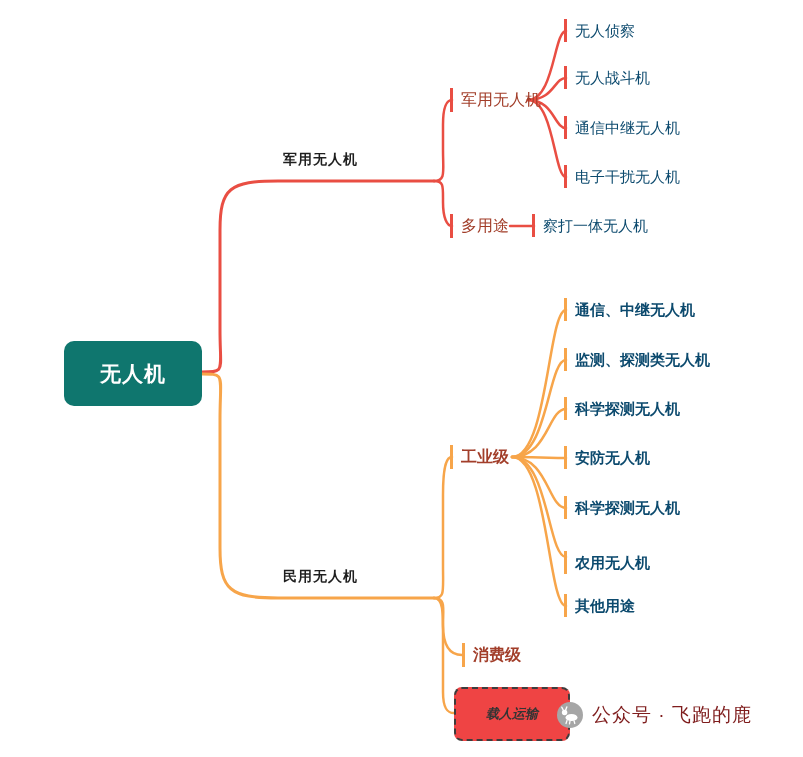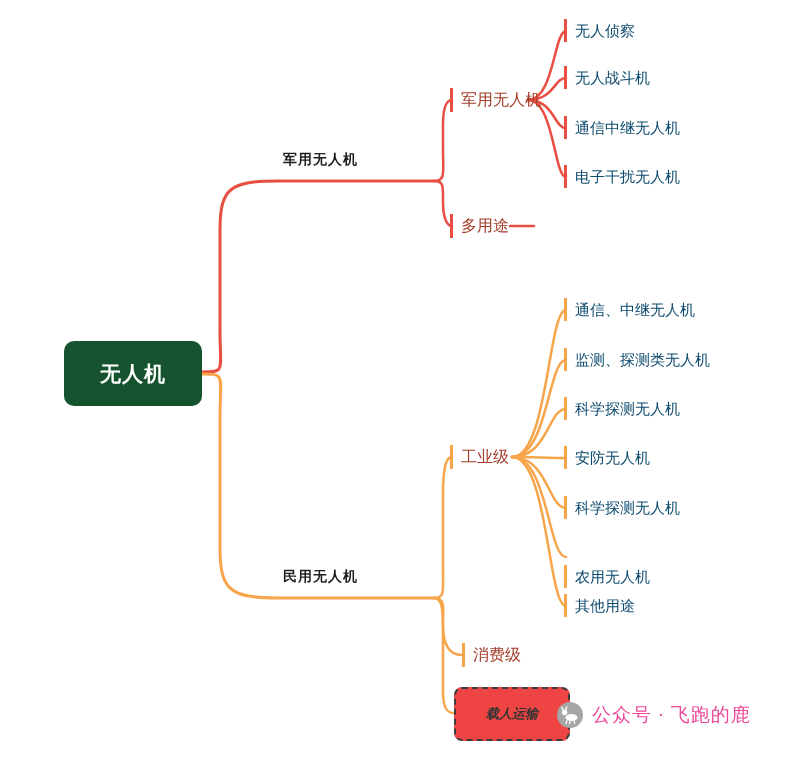--- a/index.html
+++ b/index.html
@@ -2,37 +2,37 @@
 <html><head>
 <meta charset="utf-8">
 <style>
   html,body{margin:0;padding:0;background:#ffffff;}
   body{font-family:"Liberation Sans","DejaVu Sans",sans-serif;}
   .stage{position:relative;width:803px;height:757px;background:#ffffff;overflow:hidden;}
   svg.links{position:absolute;left:0;top:0;}
   .node{position:absolute;white-space:nowrap;}
   .root-node{
     left:64px;top:341px;width:138px;height:65px;
-    background:#14532d;border-radius:10px;
+    background:#0f766e;border-radius:10px;
     display:flex;align-items:center;justify-content:center;
     color:#ffffff;font-size:21px;font-weight:bold;letter-spacing:1px;
   }
   .main-topic{font-size:14px;font-weight:bold;color:#1f1f1f;letter-spacing:1px;}
   .sub-topic{font-size:16px;color:#a23e2a;padding:2px 2px 2px 8px;border-left:3px solid;line-height:20px;}
   .leaf{font-size:15px;color:#0c4a6e;padding:2px 2px 2px 8px;border-left:3px solid;line-height:19px;}
   .mil-border{border-color:#e94e43;}
-  .civ-border{border-color:#f7a54a;}
+  .civ-border{border-color:#f7a54a;font-weight:bold;}
   .passenger-box{
     left:454px;top:687px;width:112px;height:50px;
     background:#ef4444;border:2px dashed #3c3c3c;border-radius:8px;
     display:flex;align-items:center;justify-content:center;
     font-size:13px;font-weight:bold;color:#343434;font-style:italic;
   }
   .watermark{position:absolute;left:556px;top:701px;display:flex;align-items:center;gap:8px;}
-  .watermark .wm-text{color:#ec4899;font-size:19px;font-weight:500;letter-spacing:1px;font-family:Liberation Serif, serif;}
+  .watermark .wm-text{color:#7f1d1d;font-size:19px;font-weight:500;letter-spacing:1px;}
 </style>
 </head>
 <body>
 
 <div class="stage">
 
   <svg class="links" width="803" height="757" viewBox="0 0 803 757">
 
     <g stroke="#e94e43" fill="none" stroke-linecap="round">
       <path stroke-width="3" d="M202,372 C226,372 220,372 220,330 L220,230 C220,188 230,181 278,181 L434,181"></path>
@@ -64,30 +64,31 @@
 
   <div class="node main-topic" style="left:283px;top:151px">军用无人机</div>
 
   <div class="node sub-topic mil-border" style="left:450px;top:88px">军用无人机</div>
   <div class="node leaf mil-border" style="left:564px;top:19px">无人侦察</div>
   <div class="node leaf mil-border" style="left:564px;top:66px">无人战斗机</div>
   <div class="node leaf mil-border" style="left:564px;top:116px">通信中继无人机</div>
   <div class="node leaf mil-border" style="left:564px;top:165px">电子干扰无人机</div>
 
   <div class="node sub-topic mil-border" style="left:450px;top:214px">多用途</div>
+  <div class="node leaf mil-border" style="left:532px;top:214px">察打一体无人机</div>
 
   <div class="node main-topic" style="left:283px;top:568px">民用无人机</div>
 
   <div class="node sub-topic civ-border" style="left:450px;top:445px">工业级</div>
   <div class="node leaf civ-border" style="left:564px;top:298px">通信、中继无人机</div>
   <div class="node leaf civ-border" style="left:564px;top:348px">监测、探测类无人机</div>
   <div class="node leaf civ-border" style="left:564px;top:397px">科学探测无人机</div>
   <div class="node leaf civ-border" style="left:564px;top:446px">安防无人机</div>
   <div class="node leaf civ-border" style="left:564px;top:496px">科学探测无人机</div>
-  <div class="node leaf civ-border" style="left:564px;top:565px">农用无人机</div>
+  <div class="node leaf civ-border" style="left:564px;top:551px">农用无人机</div>
   <div class="node leaf civ-border" style="left:564px;top:594px">其他用途</div>
 
   <div class="node sub-topic civ-border" style="left:462px;top:643px">消费级</div>
 
   <div class="node passenger-box">载人运输</div>
 
   <div class="watermark">
     <svg width="28" height="28" viewBox="0 0 28 28">
       <circle cx="14" cy="14" r="13" fill="#a6a6a6"></circle>
       <ellipse cx="15.5" cy="16.5" rx="6" ry="3.6" fill="#ffffff"></ellipse>

